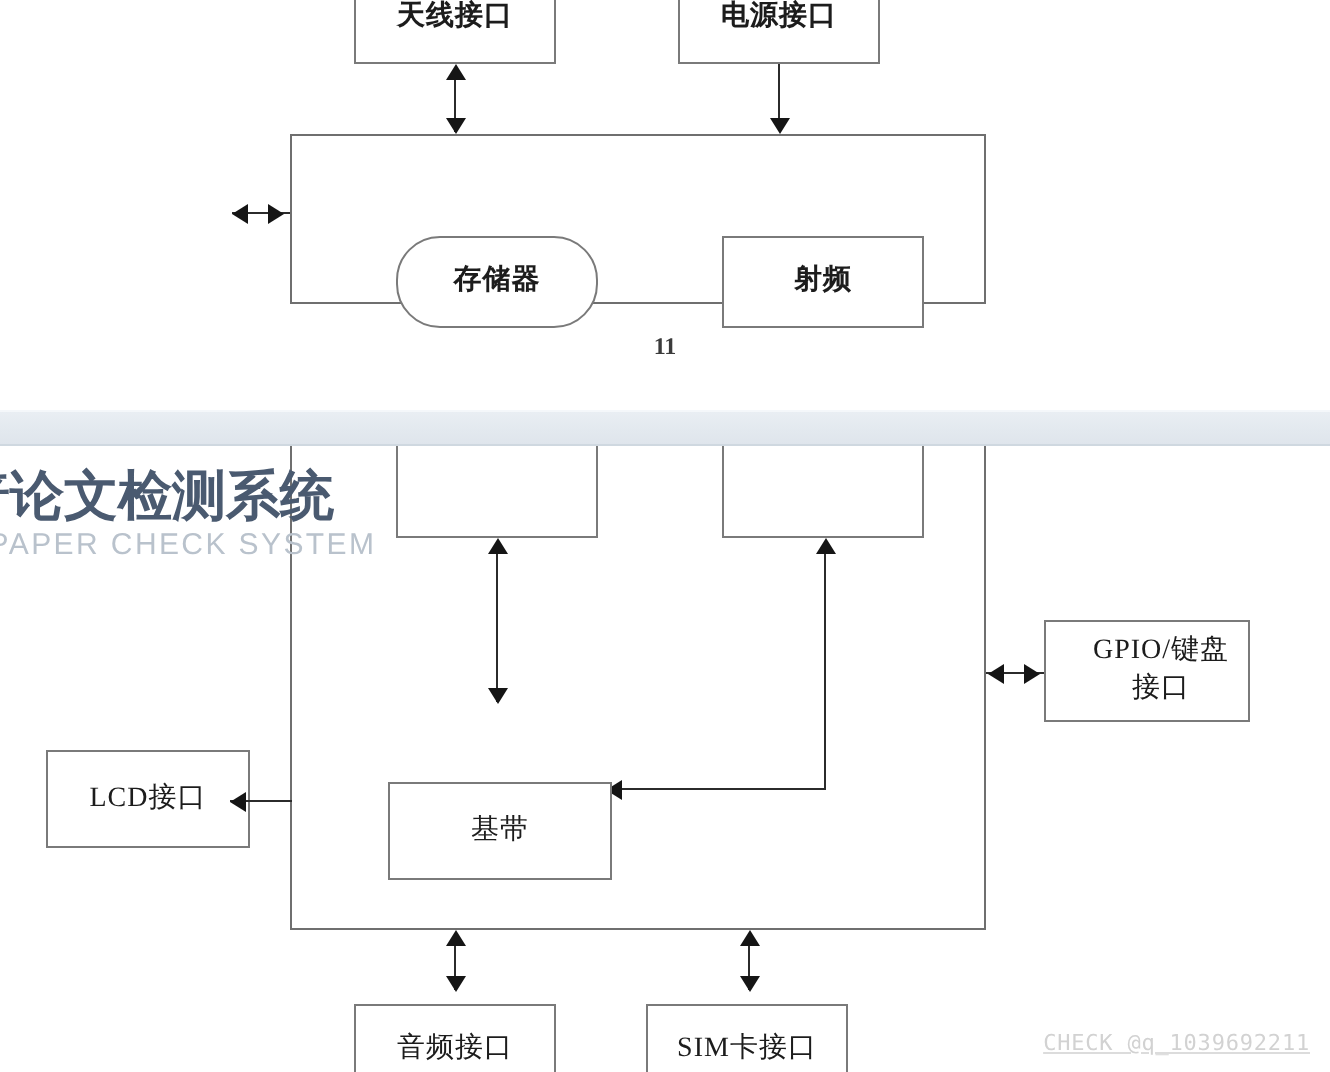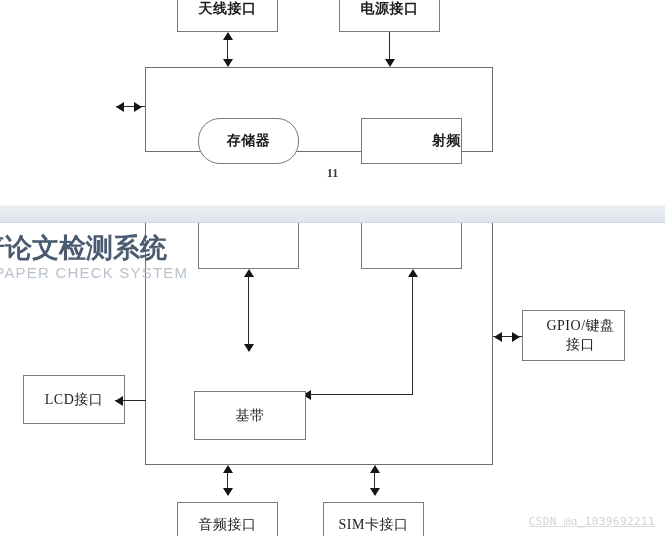--- a/index.html
+++ b/index.html
@@ -188,21 +188,21 @@
 
     <div class="container-box" style="left:145px; top:67px; width:348px; height:85px;"></div>
 
     <div class="hline" style="left:116px; top:106px; width:29px;"></div>
     <div class="ar left" style="left:116px; top:102px;"></div>
     <div class="ar right" style="left:134px; top:102px;"></div>
 
     <div class="dbox" style="left:198px; top:118px; width:101px; height:46px;border-radius:22px;">
       <span>存储器</span>
     </div>
-    <div class="dbox" style="left:361px; top:118px; width:101px; height:46px;justify-content:flex-end;">
+    <div class="dbox" style="left:361px; top:118px; width:101px; height:46px;">
       <span>射频</span>
     </div>
 
     <div id="page-number">11</div>
   </div>
 
   <div id="page-separator"></div>
 
   <div id="page-two">
 
@@ -255,16 +255,16 @@
     </div>
     <div class="dbox" style="left:323px; top:279px; width:101px; height:46px;">
       <span>SIM卡接口</span>
     </div>
 
     <div id="watermark">
       <div class="wm-cn">普论文检测系统</div>
       <div class="wm-en">P PAPER CHECK SYSTEM</div>
     </div>
 
-    <div id="csdn-credit">CSDN @q_1039692211</div>
+    <div id="csdn-credit">CHECK @q_1039692211</div>
   </div>
 
 </div>
 
 </body></html>

